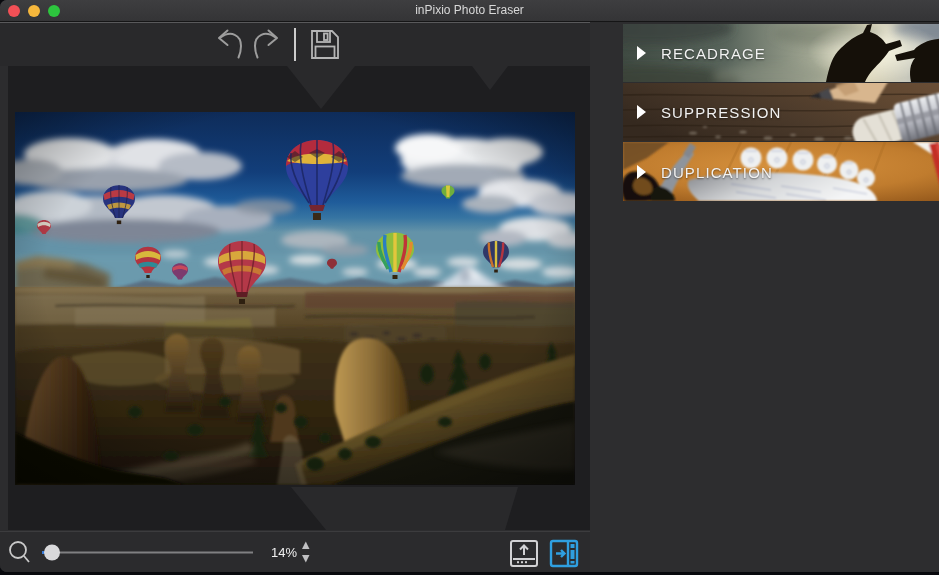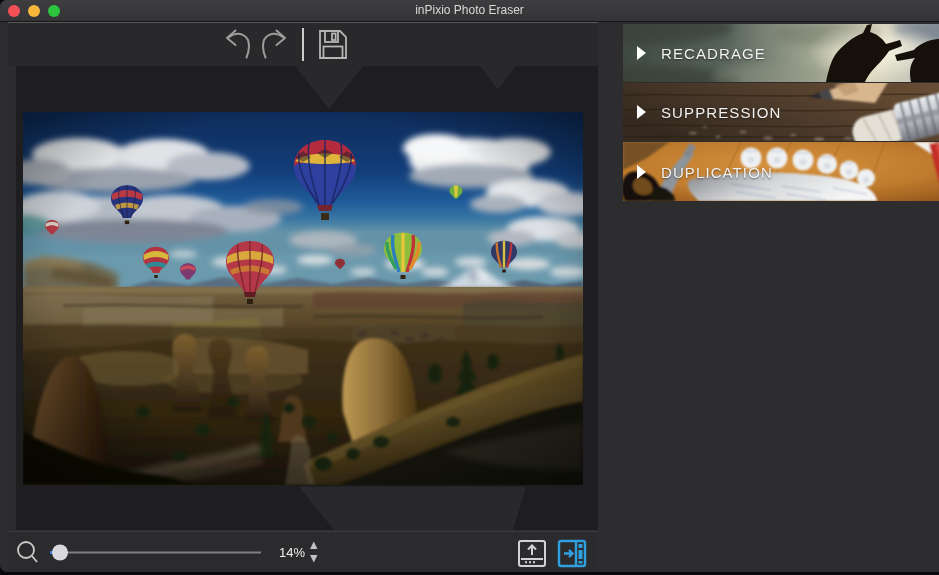--- a/index.html
+++ b/index.html
@@ -1,20 +1,20 @@
 <!DOCTYPE html>
 <html><head>
 <meta charset="utf-8">
 <style>
   html,body{margin:0;padding:0;width:939px;height:575px;overflow:hidden;background:#08090d;font-family:"Liberation Sans",sans-serif;}
   #win{position:absolute;left:0;top:0;width:939px;height:572px;background:#2d2d2f;border-radius:7px;overflow:hidden;padding-left:20px;}
   #titlebar{position:absolute;left:0;top:0;width:939px;height:21px;background:linear-gradient(#3e3e40,#343436);border-bottom:1px solid #151516;}
   .tl{position:absolute;top:5px;width:12px;height:12px;border-radius:50%;}
   #title{position:absolute;left:0;top:0;width:100%;text-align:center;line-height:21px;font-size:12px;color:#d8d8d8;}
-  #leftcol{position:absolute;left:8px;top:22px;width:590px;height:410px;}
+  #leftcol{position:absolute;left:0;top:22px;width:590px;height:410px;}
   #toolbar{position:absolute;left:0;top:0;width:590px;height:43px;background:#29292b;border-top:1px solid #59595b;}
   #canvas{position:absolute;left:0;top:44px;width:590px;height:464px;background:#212123;overflow:hidden;}
   #ledge{position:absolute;left:0;top:44px;width:8px;height:465px;background:#2c2c2e;}
   #bottombar{position:absolute;left:0;top:509px;width:590px;height:41px;background:#2b2b2d;border-top:1px solid #3c3c3e;}
   #sidebar{position:absolute;left:590px;top:22px;width:385px;height:550px;background:#2d2d2f;margin-left:32px;}
   .banner{position:absolute;left:1px;width:348px;overflow:hidden;}
   .banner .lbl{position:absolute;left:38px;top:50%;transform:translateY(-50%);color:#f2f2f2;font-size:15px;letter-spacing:1.1px;text-shadow:0 1px 2px rgba(0,0,0,.5);}
   .banner .tri{position:absolute;left:14px;top:50%;transform:translateY(-50%);width:0;height:0;border-left:9px solid #fff;border-top:7px solid transparent;border-bottom:7px solid transparent;}
   svg{display:block}
 </style>

